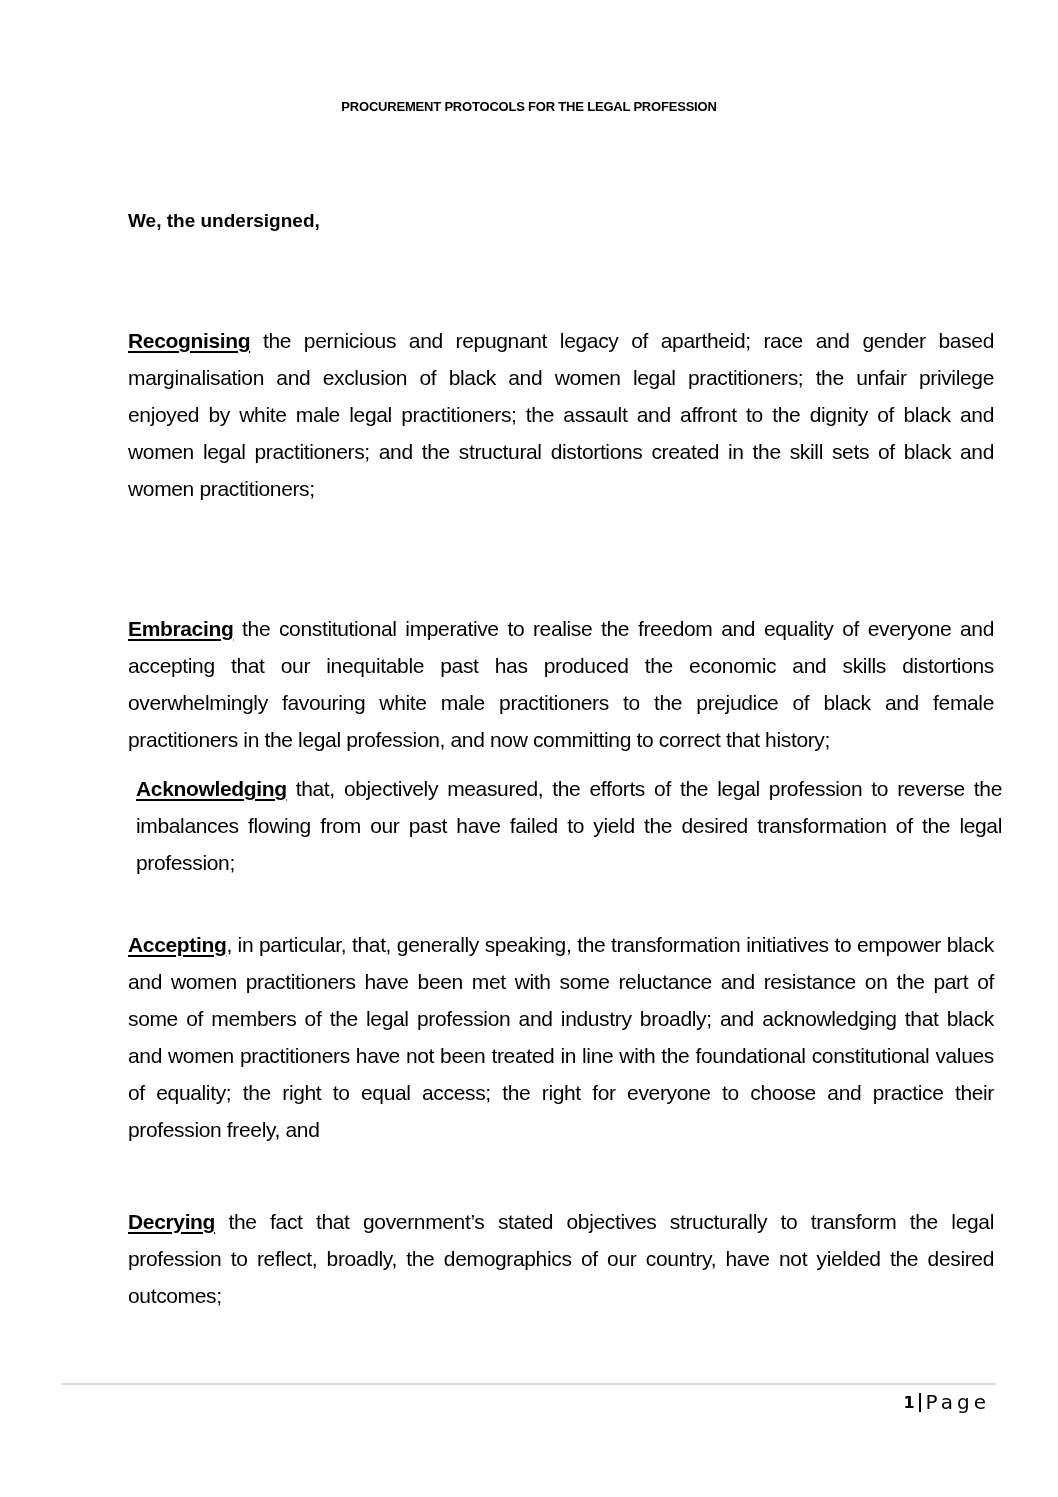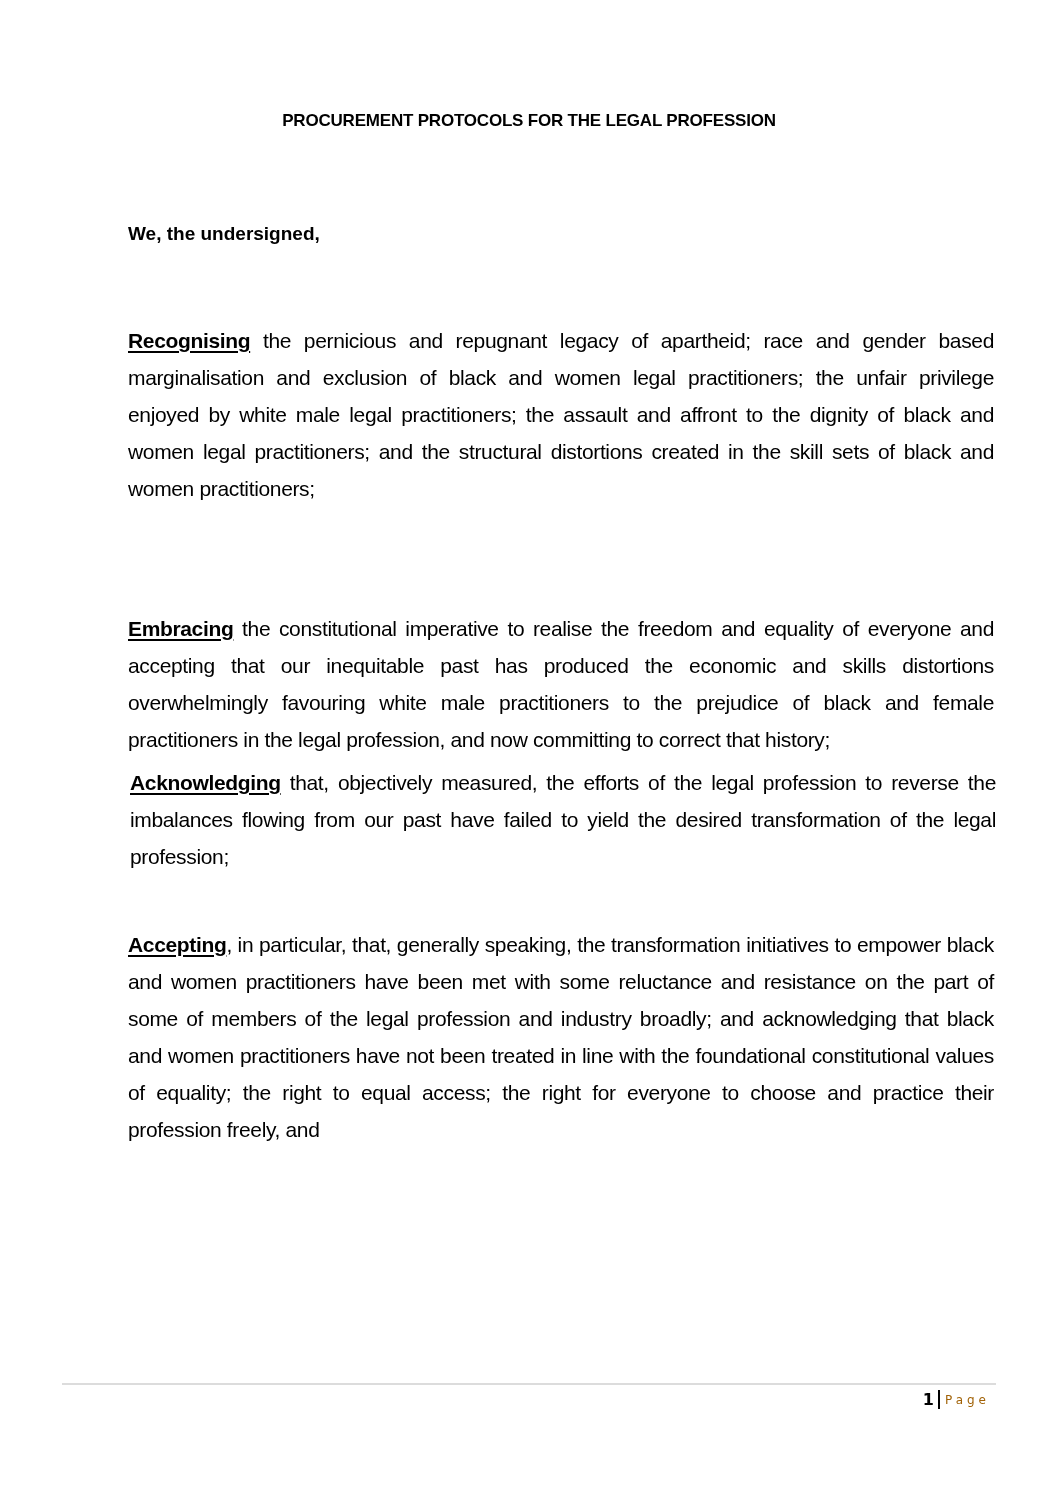--- a/index.html
+++ b/index.html
@@ -18,30 +18,30 @@
     .page {
       position: absolute;
       left: 0; top: 0;
       width: 1058px;
       height: 1497px;
     }
     .title {
       position: absolute;
       left: 0;
       width: 1058px;
-      top: 111px;
+      top: 99px;
       text-align: center;
       font-weight: bold;
-      font-size: 17px;
+      font-size: 13px;
       letter-spacing: -0.2px;
     }
     .greeting {
       position: absolute;
       left: 128px;
-      top: 223px;
+      top: 210px;
       font-weight: bold;
       font-size: 19px;
     }
     .para {
       position: absolute;
       left: 128px;
       width: 866px;
       font-size: 21px;
       line-height: 37px;
       text-align: justify;
@@ -83,50 +83,53 @@
       color: #000000;
     }
     .page-sep {
       display: inline-block;
       width: 2px;
       height: 19px;
       background: #000000;
       margin: 0 5px 0 4px;
     }
     .page-word {
-      color: #a16207;
+      color: #000000;
       letter-spacing: 4px;
-      font-size: 12px;
+      font-size: 20px;
     }
   </style>
 </head>
 <body>
 
 <div class="page">
 
   <div class="title">PROCUREMENT PROTOCOLS FOR THE LEGAL PROFESSION</div>
 
   <div class="greeting">We, the undersigned,</div>
 
   <p class="para" id="p1" style="margin:0;">
     <span class="keyword">Recognising</span><span> the pernicious and repugnant legacy of apartheid; race and gender based marginalisation and exclusion of black and women legal practitioners; the unfair privilege enjoyed by white male legal practitioners; the assault and affront to the dignity of black and women legal practitioners; and the structural distortions created in the skill sets of black and women practitioners;</span>
   </p>
 
   <p class="para" id="p2" style="margin:0;">
     <span class="keyword">Embracing</span><span> the constitutional imperative to realise the freedom and equality of everyone and accepting that our inequitable past has produced the economic and skills distortions overwhelmingly favouring white male practitioners to the prejudice of black and female practitioners in the legal profession, and now committing to correct that history;</span>
   </p>
 
-  <p class="para" id="p3" style="margin:2px;">
+  <p class="para" id="p3" style="margin:8px;">
     <span class="keyword">Acknowledging</span><span> that, objectively measured, the efforts of the legal profession to reverse the imbalances flowing from our past have failed to yield the desired transformation of the legal profession;</span>
   </p>
 
   <p class="para" id="p4" style="margin:0;">
     <span class="keyword">Accepting</span><span>, in particular, that, generally speaking, the transformation initiatives to empower black and women practitioners have been met with some reluctance and resistance on the part of some of members of the legal profession and industry broadly; and acknowledging that black and women practitioners have not been treated in line with the foundational constitutional values of equality; the right to equal access; the right for everyone to choose and practice their profession freely, and</span>
   </p>
 
+  <p class="para" id="p5" style="margin:0;">
+    <span class="keyword">Decrying</span><span> the fact that government’s stated objectives structurally to transform the legal profession to reflect, broadly, the demographics of our country, have not yielded the desired outcomes;</span>
+  </p>
 
   <div class="footer-rule"></div>
 
   <div class="footer">
     <span class="page-num">1</span>
     <span class="page-sep"></span>
     <span class="page-word">Page</span>
   </div>
 
 </div>

